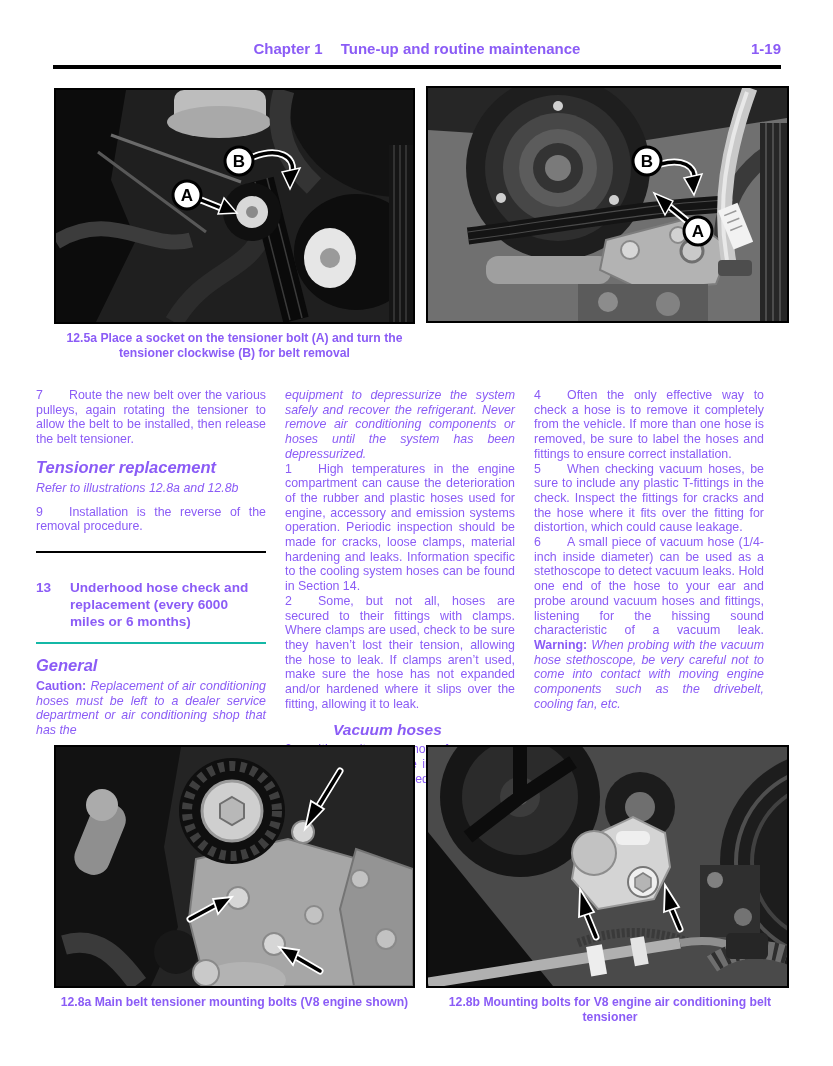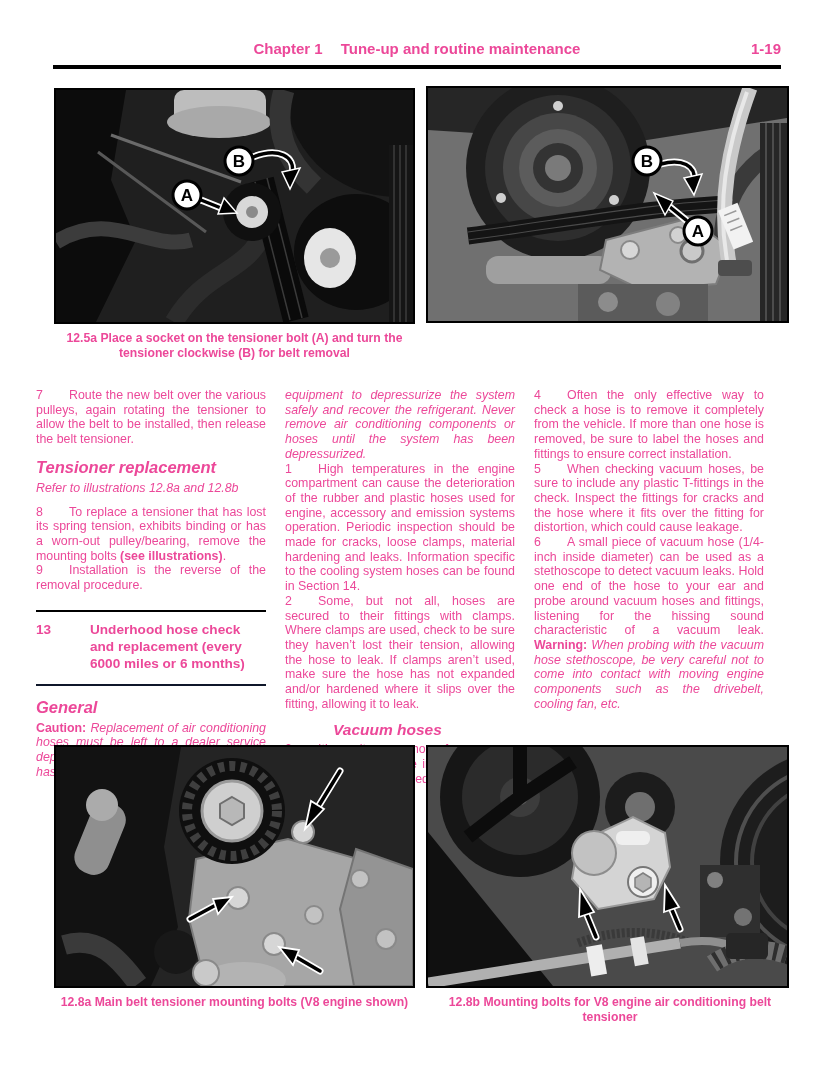--- a/index.html
+++ b/index.html
@@ -1,19 +1,19 @@
 <!DOCTYPE html>
 <html><head>
 <meta charset="utf-8">
 <style>
   * { margin:0; padding:0; box-sizing:border-box; }
   html,body { background:#e8e8e8; }
   .page {
     position:relative; width:833px; height:1066px; background:#ffffff;
-    font-family:"Liberation Sans", sans-serif; color:#ec4899; overflow:hidden;
+    font-family:"Liberation Sans", sans-serif; color:#8b5cf6; overflow:hidden;
     margin:0 auto;
   }
   
   .header-row { position:absolute; top:40px; left:53px; right:52px; height:22px; }
   .header-center { position:absolute; left:0; right:0; text-align:center; font-weight:bold; font-size:15px; }
   .header-center .chapter { margin-right:18px; }
   .page-number { position:absolute; right:0; top:0; font-weight:bold; font-size:15px; }
   .header-rule { position:absolute; top:65px; left:53px; right:52px; height:4px; background:#000; }
   
   .photo { position:absolute; border:2px solid #000; background:#222; overflow:hidden; }
@@ -29,21 +29,21 @@
   .cap-128a { top:995px; left:40px; width:389px; }
   .cap-128b { top:995px; left:420px; width:380px; }
   
   .columns { position:absolute; top:388px; left:36px; width:728px; display:flex; gap:19px; }
   .col { width:230px; }
   .col p { font-size:12.4px; line-height:14.7px; text-align:justify; }
   .num { display:inline-block; width:33px; }
   .h-italic { font-weight:bold; font-style:italic; font-size:16.5px; margin-top:11px; margin-bottom:4px; line-height:19px; }
   .h-italic-sm { font-weight:bold; font-style:italic; font-size:15.5px; margin-top:10px; margin-bottom:3px; line-height:18px;margin-left:48px; }
   .ref { font-style:italic; margin-bottom:9px; }
-  .sec-box { margin-top:17px; margin-bottom:12px; border-top:2px solid #000; border-bottom:2px solid #0f172a; padding:9px 0 12px 0; display:flex;gap:20px; }
+  .sec-box { margin-top:17px; margin-bottom:12px; border-top:2px solid #000; border-bottom:2px solid #14b8a6; padding:26px 0 12px 0; display:flex; }
   .sec-num { font-weight:bold; font-size:13.6px; width:34px; flex:none; line-height:17px; }
   .sec-title { font-weight:bold; font-size:13.6px; line-height:17px; text-align:left; }
   .italic { font-style:italic; }
   .bold { font-weight:bold; }
   
   .callout-circle { fill:#fff; stroke:#000; stroke-width:3; }
   .callout-letter { font-family:"Liberation Sans",sans-serif; font-weight:bold; font-size:17px; fill:#000; text-anchor:middle; }
   .arr-out { stroke:#fff; stroke-width:7; fill:none; stroke-linecap:round; }
   .arr-in  { stroke:#000; stroke-width:3.5; fill:none; stroke-linecap:round; }
   .arr-head { fill:#000; stroke:#fff; stroke-width:1.5; }
@@ -162,21 +162,20 @@
     <div>tensioner clockwise (B) for belt removal</div>
   </div>
 
 
   <div class="columns">
 
     <div class="col">
       <p><span class="num">7</span><span>Route the new belt over the various pulleys, again rotating the tensioner to allow the belt to be installed, then release the belt tensioner.</span></p>
       <div class="h-italic">Tensioner replacement</div>
       <p class="ref">Refer to illustrations 12.8a and 12.8b</p>
-      <p><span class="num">8</span><span>To replace a tensioner that has lost its spring tension, exhibits binding or has a worn-out pulley/bearing, remove the mounting bolts </span><span class="bold">(see illustrations)</span><span>.</span></p>
       <p><span class="num">9</span><span>Installation is the reverse of the removal procedure.</span></p>
       <div class="sec-box">
         <div class="sec-num">13</div>
         <div class="sec-title">Underhood hose check and replacement (every 6000 miles or 6 months)</div>
       </div>
       <div class="h-italic" style="margin-top:2px;">General</div>
       <p><span class="bold">Caution:</span><span class="italic"> Replacement of air conditioning hoses must be left to a dealer service department or air conditioning shop that has the</span></p>
     </div>
 
     <div class="col">

